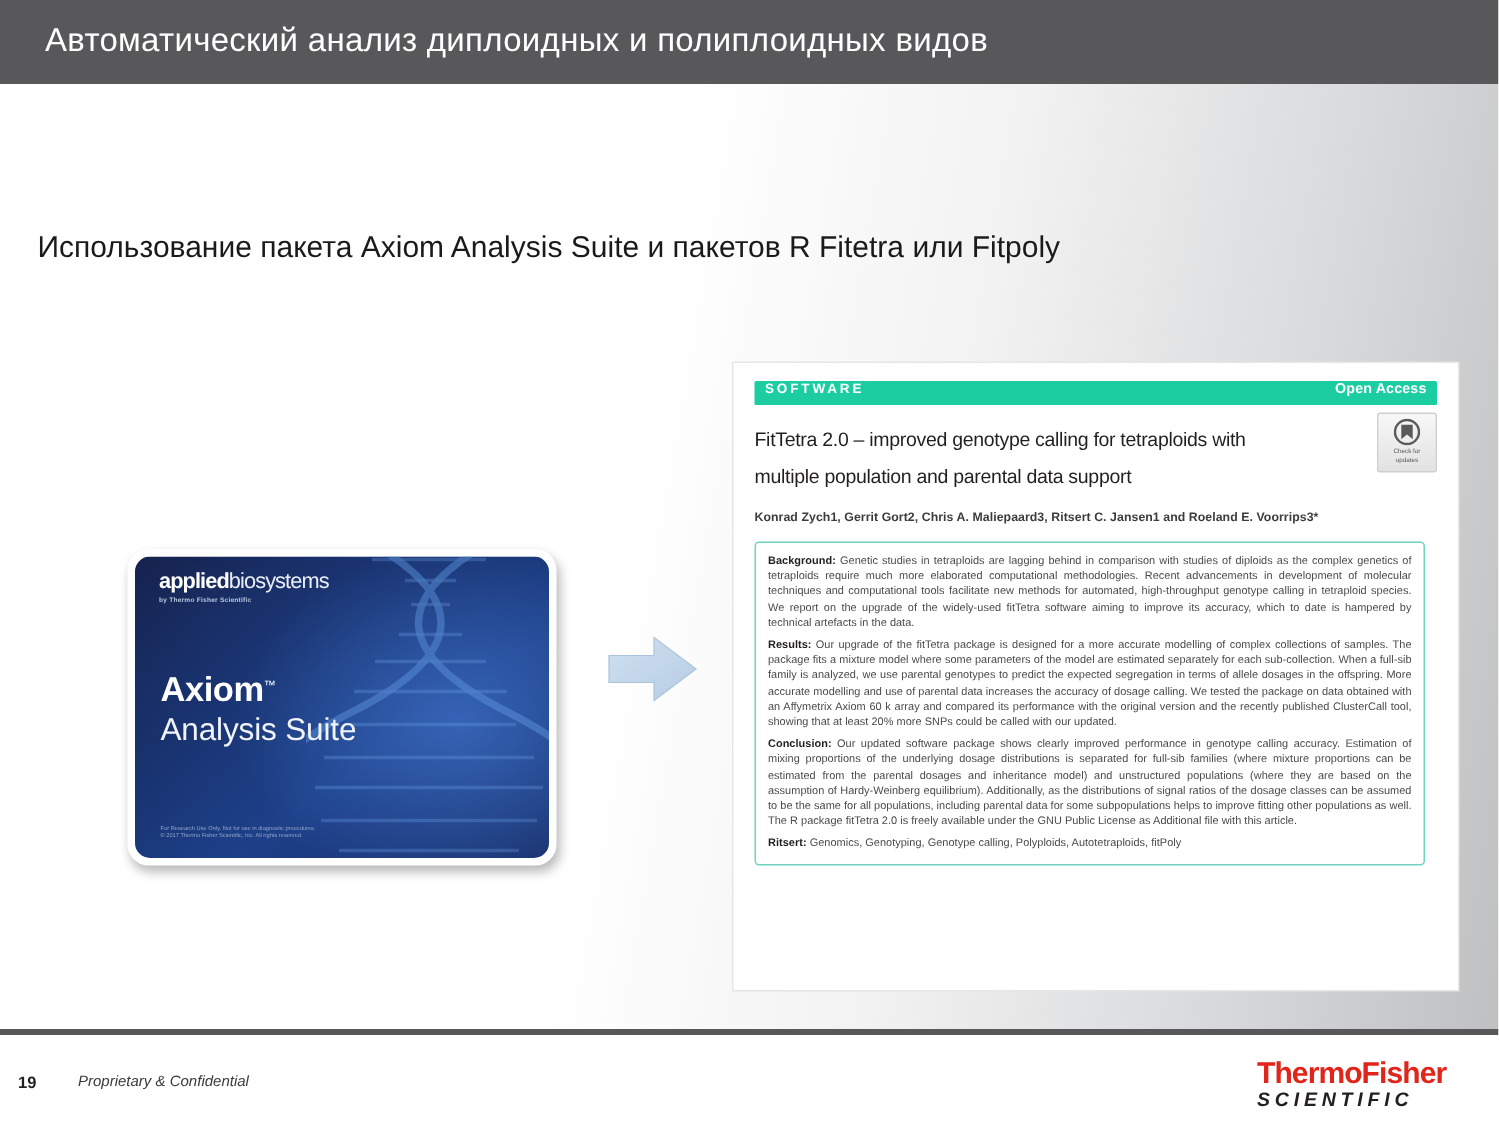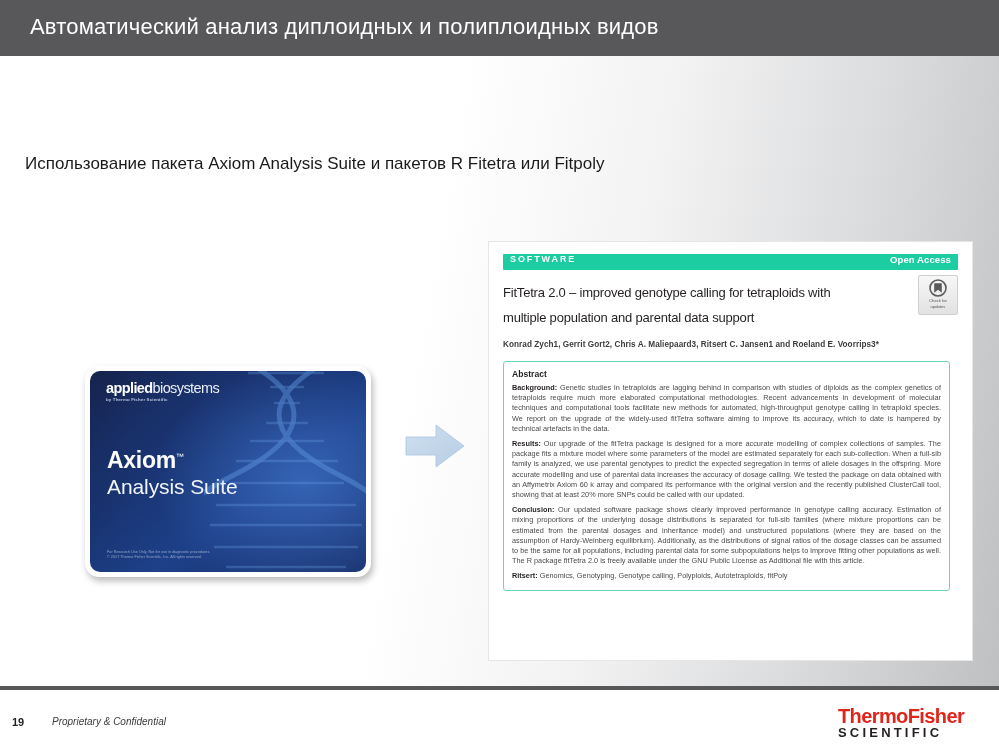--- a/index.html
+++ b/index.html
@@ -42,21 +42,21 @@
     position: absolute;
     left: 0; top: 56px;
     width: 999px; height: 632px;
     background: linear-gradient(100deg, #ffffff 0%, #ffffff 42%, #f2f2f3 62%, #d9dadb 82%, #bfc0c2 100%);
   }
 
   .subtitle {
     position: absolute;
     left: 25px;
     top: 98px;
-    font-size: 17px;
+    font-size: 20px;
     color: #1a1a1a;
     white-space: nowrap;
   }
 
   .footer-rule {
     position: absolute;
     left: 0;
     top: 686px;
     width: 999px;
     height: 4px;
@@ -96,20 +96,21 @@
     line-height: 19px;
     white-space: nowrap;
   }
   .tf-logo-bottom {
     font-size: 13px;
     font-weight: bold;
     color: #231f20;
     letter-spacing: 3.2px;
     line-height: 14px;
     white-space: nowrap;
+    font-style: italic;
   }
 
   
   .axiom-card {
     position: absolute;
     left: 85px;
     top: 310px;
     width: 286px;
     height: 211px;
     border-radius: 14px;
@@ -398,21 +399,20 @@
         <div class="crossmark">
           <svg width="18" height="18" viewBox="0 0 18 18">
             <circle cx="9" cy="9" r="8" fill="none" stroke="#5a5a5a" stroke-width="1.6"></circle>
             <path d="M5.2 4.2 h7.6 v9.6 l-3.8 -3.1 l-3.8 3.1 z" fill="#5a5a5a"></path>
           </svg>
           <div class="crossmark-label">Check for</div>
           <div class="crossmark-label">updates</div>
         </div>
 
         <div class="abstract-box">
-          <div class="abstract-heading">Abstract</div>
 
           <div class="abstract-para">
             <b>Background:</b><span> Genetic studies in tetraploids are lagging behind in comparison with studies of diploids as the complex genetics of tetraploids require much more elaborated computational methodologies. Recent advancements in development of molecular techniques and computational tools facilitate new methods for automated, high-throughput genotype calling in tetraploid species. We report on the upgrade of the widely-used fitTetra software aiming to improve its accuracy, which to date is hampered by technical artefacts in the data.</span>
           </div>
 
           <div class="abstract-para">
             <b>Results:</b><span> Our upgrade of the fitTetra package is designed for a more accurate modelling of complex collections of samples. The package fits a mixture model where some parameters of the model are estimated separately for each sub-collection. When a full-sib family is analyzed, we use parental genotypes to predict the expected segregation in terms of allele dosages in the offspring. More accurate modelling and use of parental data increases the accuracy of dosage calling. We tested the package on data obtained with an Affymetrix Axiom 60 k array and compared its performance with the original version and the recently published ClusterCall tool, showing that at least 20% more SNPs could be called with our updated.</span>
           </div>
 
           <div class="abstract-para">

